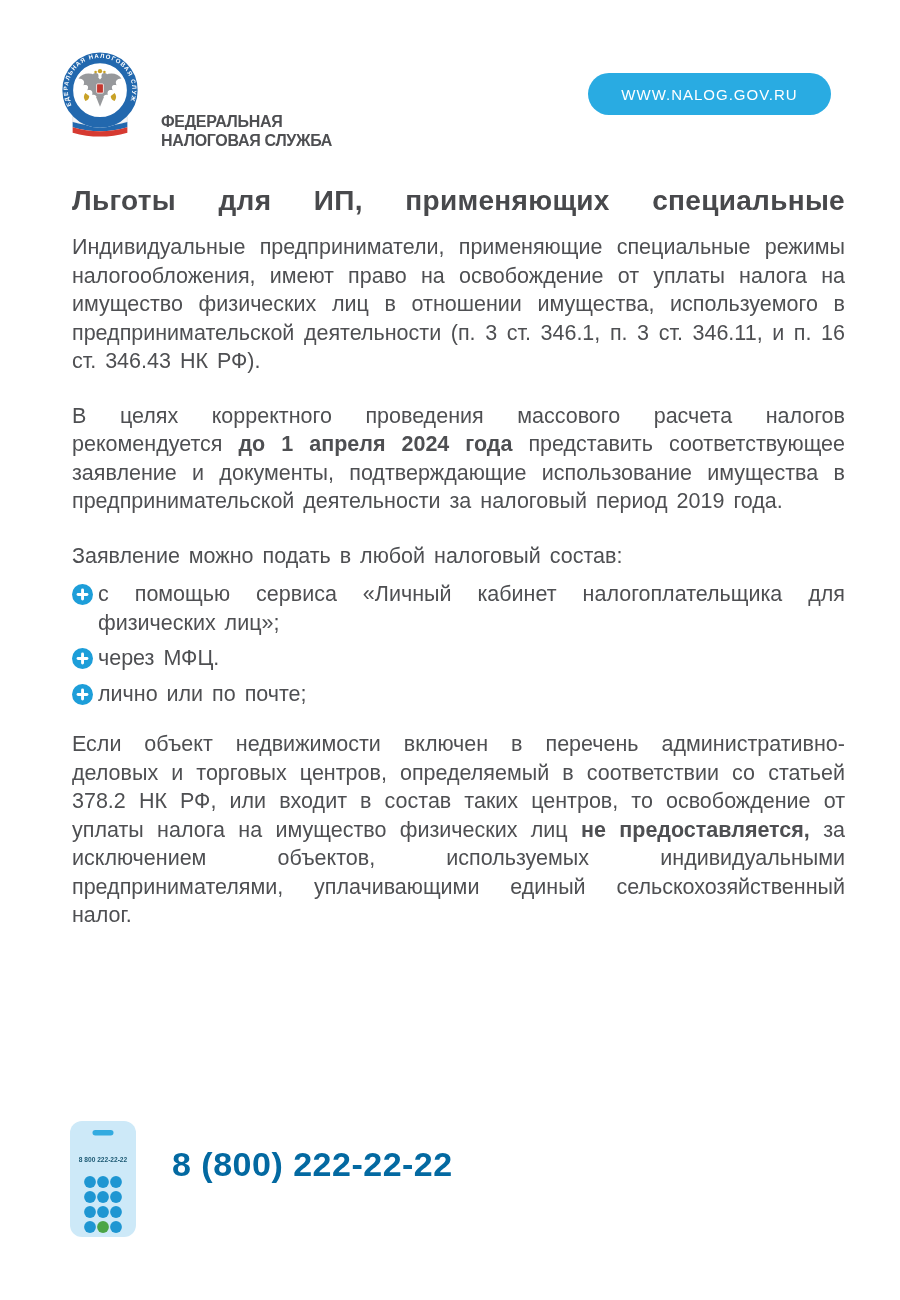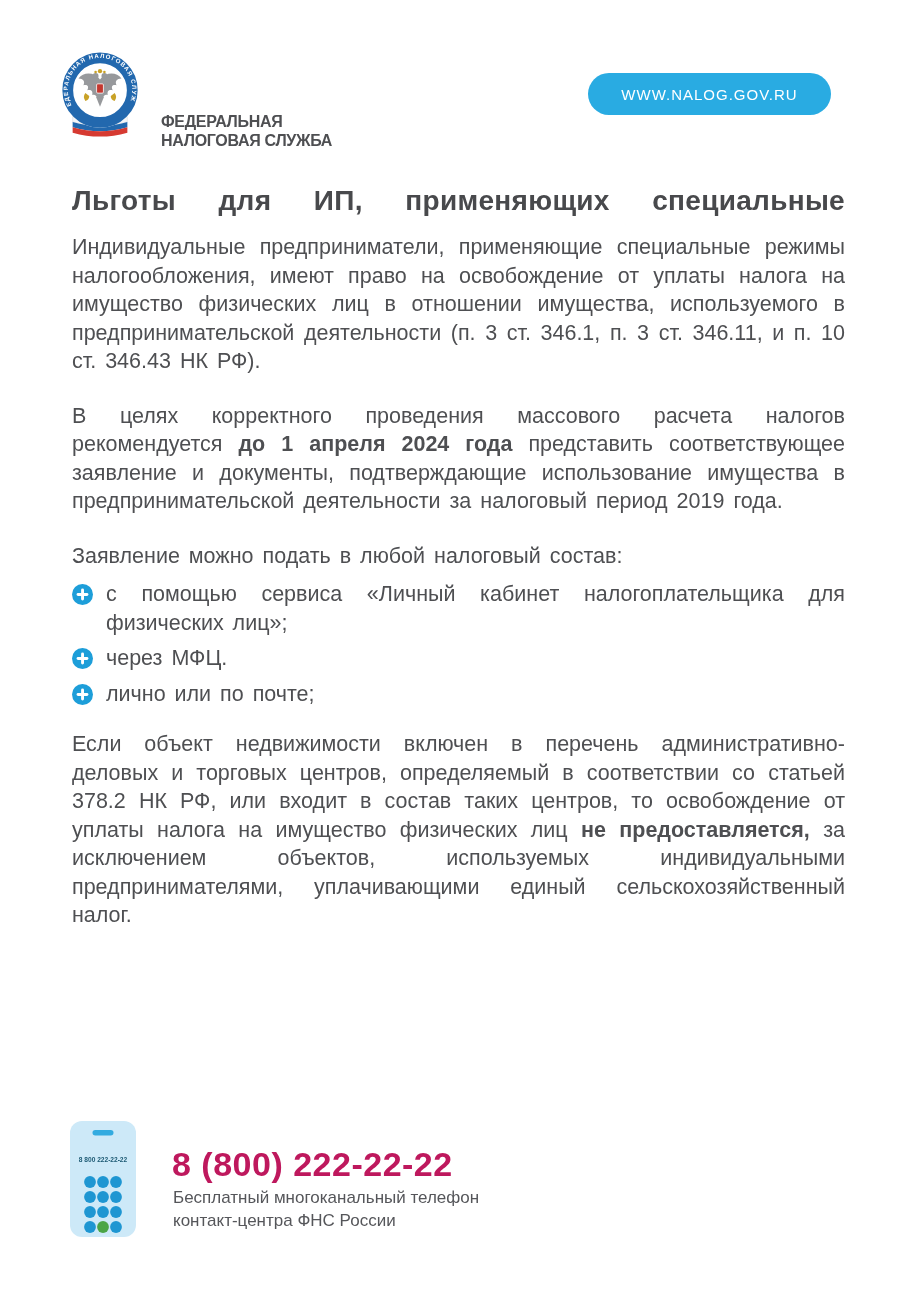--- a/index.html
+++ b/index.html
@@ -16,30 +16,30 @@
 
   
   .content{position:absolute;left:72px;top:182px;width:773px;}
   h1{font-size:28px;line-height:37px;font-weight:700;color:#48494C;margin:0 0 14px 0;letter-spacing:0.3px;}
   .h-line1{text-align:justify;text-align-last:justify;}
   .content p{font-size:21.5px;line-height:28.5px;margin:0 0 26px 0;text-align:justify;word-spacing:3px;}
   .content p.intro{margin:0 0 10px 0;}
   .bold{font-weight:700;}
 
   ul.benefits{list-style:none;margin:0 0 22px 0;padding:0;}
-  ul.benefits li{display:flex;gap:13px;margin:0 0 7px 0;}
+  ul.benefits li{display:flex;gap:5px;margin:0 0 7px 0;}
   .bullet-icon{flex:0 0 21px;width:21px;height:21px;margin-top:4px;}
   .li-text{flex:1;font-size:21.5px;line-height:28.5px;text-align:justify;word-spacing:3px;}
   ul.benefits li:last-child .li-text,
   ul.benefits li:nth-child(2) .li-text{text-align:left;}
 
   
   .phone-icon{position:absolute;left:70px;top:1121px;width:66px;height:116px;}
   .phone-number{position:absolute;left:172px;top:1146px;font-size:34px;line-height:36px;
-                font-weight:700;color:#be185d;letter-spacing:0.5px;}
+                font-weight:700;color:#0369a1;letter-spacing:0.5px;}
   .phone-caption{position:absolute;left:173px;top:1186px;width:310px;font-size:17px;
                  line-height:23px;color:#55565A;}
 </style>
 </head>
 <body>
 
 <div class="page">
 
   <svg class="emblem" viewBox="0 0 88 100">
 
@@ -80,21 +80,21 @@
 
   <div class="site-badge">
     <span>WWW.NALOG.GOV.RU</span>
   </div>
 
   <div class="content">
     <h1>
       <div class="h-line1">Льготы для ИП, применяющих специальные</div>
     </h1>
 
-    <p>Индивидуальные предприниматели, применяющие специальные режимы налогообложения, имеют право на освобождение от уплаты налога на имущество физических лиц в отношении имущества, используемого в предпринимательской деятельности (п. 3 ст. 346.1, п. 3 ст. 346.11, и п. 10 ст. 346.43 НК РФ).</p>
+    <p>Индивидуальные предприниматели, применяющие специальные режимы налогообложения, имеют право на освобождение от уплаты налога на имущество физических лиц в отношении имущества, используемого в предпринимательской деятельности (п. 3 ст. 346.1, п. 3 ст. 346.11, и п. 16 ст. 346.43 НК РФ).</p>
 
     <p><span>В целях корректного проведения массового расчета налогов рекомендуется </span><span class="bold">до 1 апреля 2024 года</span><span> представить соответствующее заявление и документы, подтверждающие использование имущества в предпринимательской деятельности за налоговый период 2019 года.</span></p>
 
     <p class="intro">Заявление можно подать в любой налоговый состав:</p>
 
     <ul class="benefits">
       <li>
         <svg class="bullet-icon" viewBox="0 0 21 21">
           <circle cx="10.5" cy="10.5" r="10.5" fill="#1D9ED9"></circle>
           <rect x="4.6" y="9.1" width="11.8" height="2.9" rx="1.45" fill="#fff"></rect>
@@ -137,15 +137,14 @@
       <circle cx="20" cy="91" r="5.9"></circle>
         <circle cx="33" cy="91" r="5.9"></circle>
         <circle cx="46" cy="91" r="5.9"></circle>
       <circle cx="20" cy="106" r="5.9"></circle>
         <circle cx="33" cy="106" r="5.9" fill="#4BA546"></circle>
         <circle cx="46" cy="106" r="5.9"></circle>
     </g>
   </svg>
 
   <div class="phone-number">8 (800) 222-22-22</div>
-  <div class="phone-caption">Бесплатный многоканальный телефон контакт-центра ФНС России</div>
 
 </div>
 
 </body></html>

